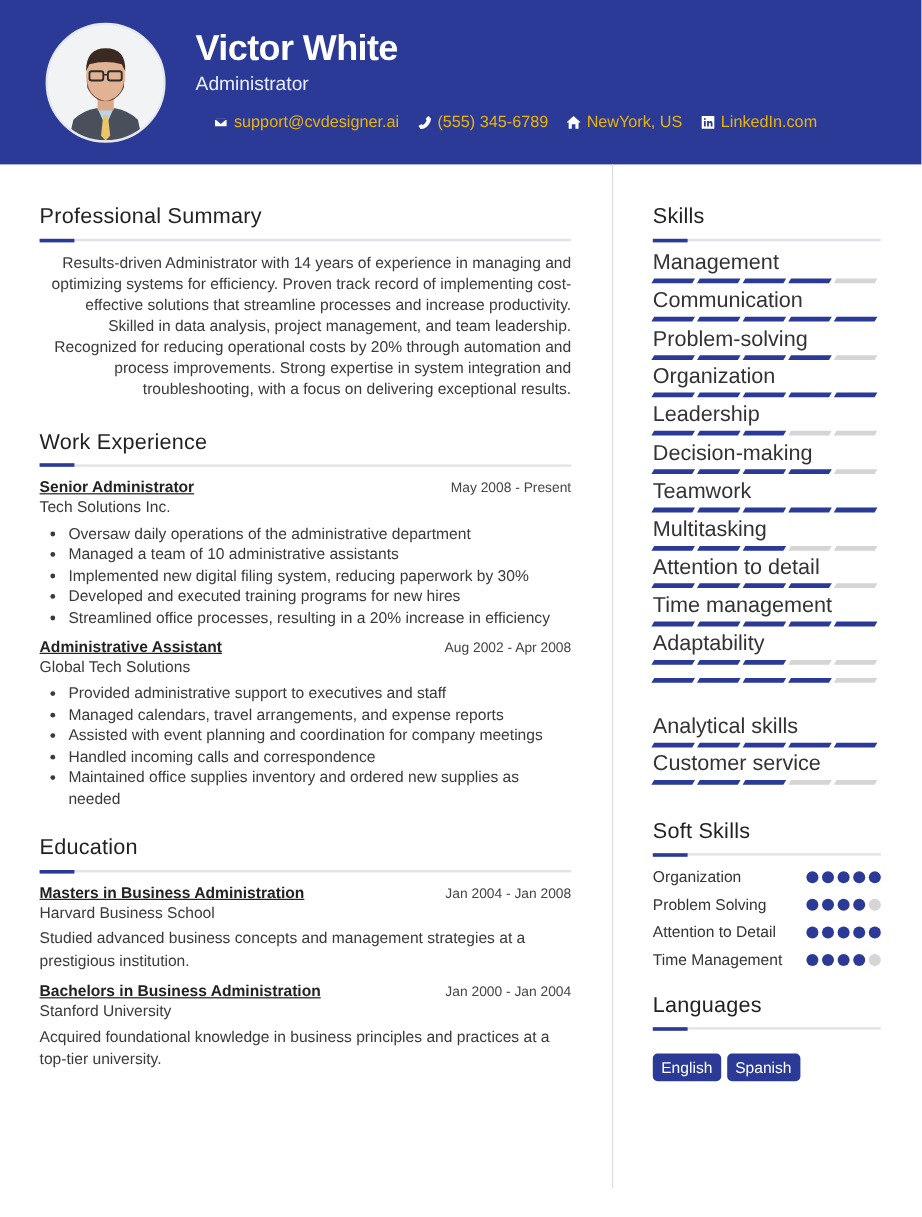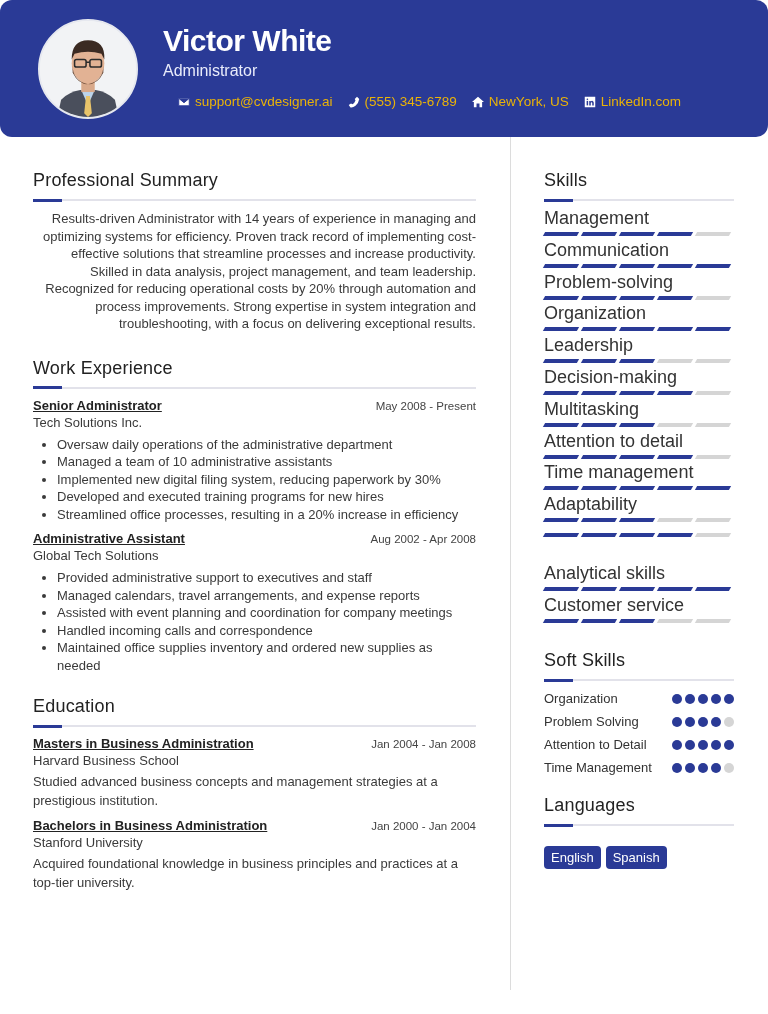--- a/index.html
+++ b/index.html
@@ -3,21 +3,20 @@
 <meta charset="utf-8">
 <style>
   * { box-sizing: border-box; margin: 0; padding: 0; }
   html, body { width: 768px; height: 1014px; background: #ffffff; overflow: hidden; }
   body { font-family: "Liberation Sans", "DejaVu Sans", sans-serif; color: #333; position: relative; }
 
   
   .header {
     position: absolute; left: 0; top: 0; width: 768px; height: 137px;
     background: #2a3a96;
-    border-radius: 12px;
   }
   .avatar {
     position: absolute; left: 38px; top: 19px; width: 100px; height: 100px;
     border-radius: 50%; background: #f3f4f6; border: 2px solid #e6e8ef; overflow: hidden;
   }
   .avatar svg { width: 100%; height: 100%; display: block; }
   .name {
     position: absolute; left: 163px; top: 24px; color: #fff;
     font-size: 30px; font-weight: bold; letter-spacing: -0.5px;
   }
@@ -263,20 +262,30 @@
           <div class="skill-label">Decision-making</div>
           <div class="skill-bar">
             <div class="seg on"></div>
             <div class="seg on"></div>
             <div class="seg on"></div>
             <div class="seg on"></div>
             <div class="seg"></div>
           </div>
         </div>
         <div class="skill">
+          <div class="skill-label">Teamwork</div>
+          <div class="skill-bar">
+            <div class="seg on"></div>
+            <div class="seg on"></div>
+            <div class="seg on"></div>
+            <div class="seg on"></div>
+            <div class="seg on"></div>
+          </div>
+        </div>
+        <div class="skill">
           <div class="skill-label">Multitasking</div>
           <div class="skill-bar">
             <div class="seg on"></div>
             <div class="seg on"></div>
             <div class="seg on"></div>
             <div class="seg"></div>
             <div class="seg"></div>
           </div>
         </div>
         <div class="skill">

